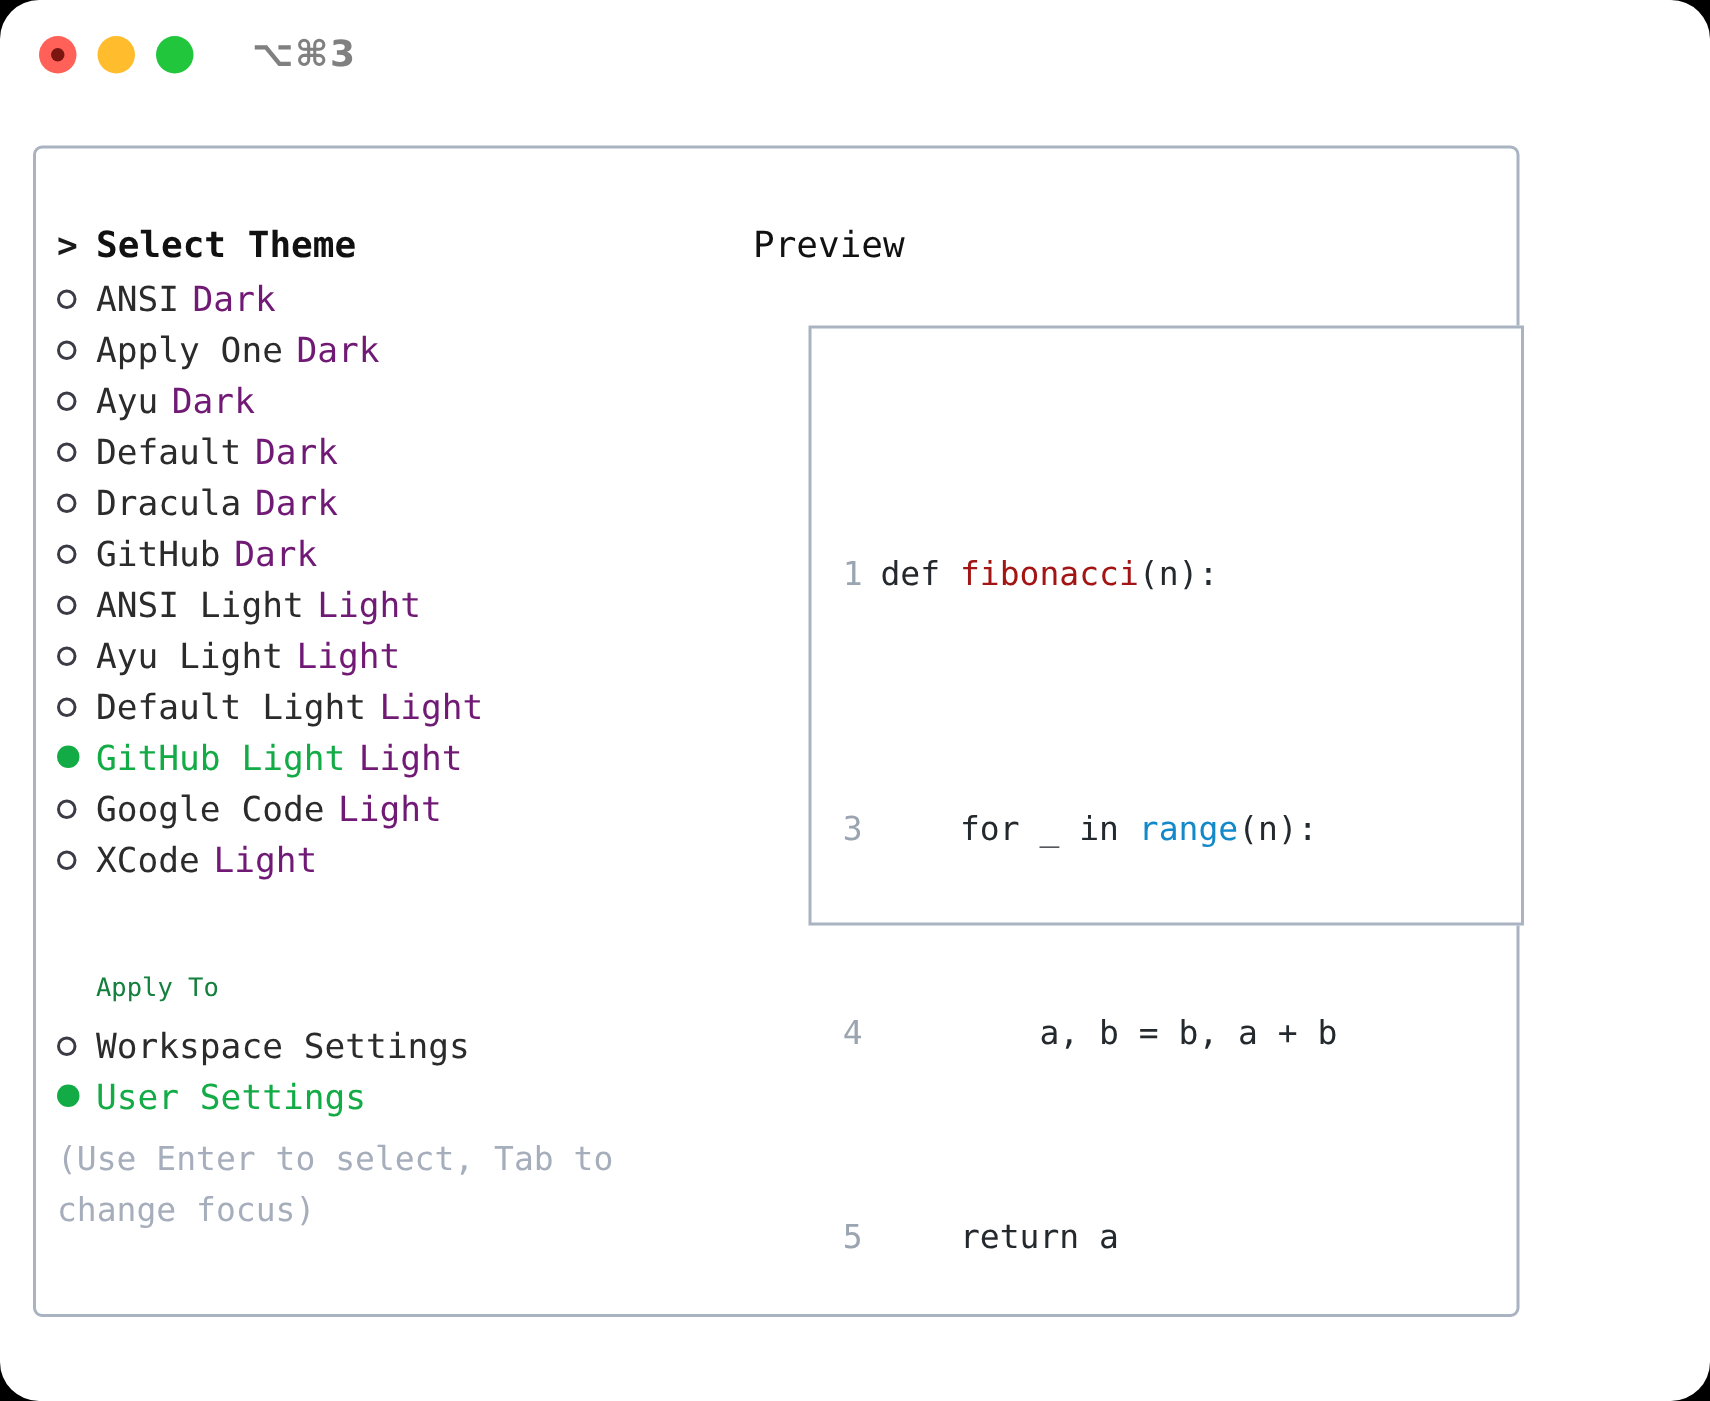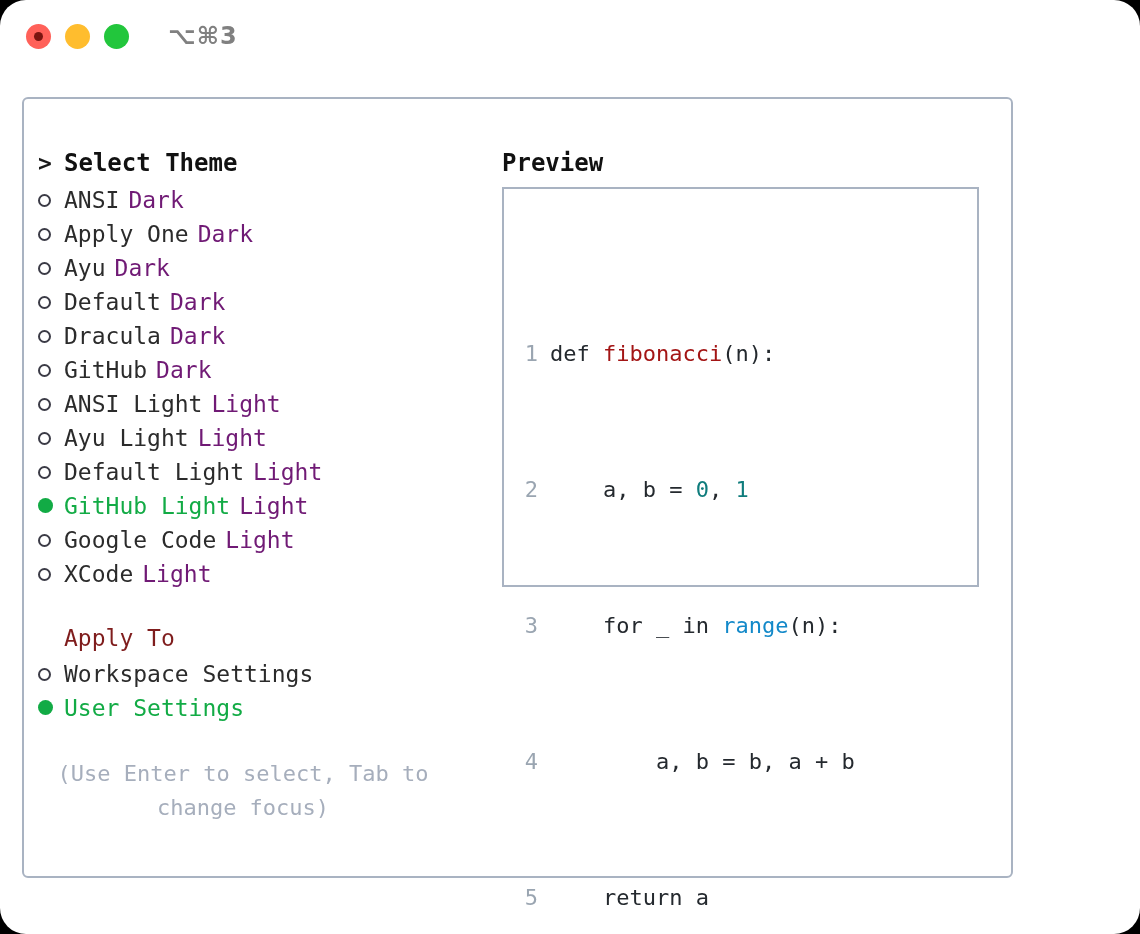--- a/index.html
+++ b/index.html
@@ -124,55 +124,56 @@
     color: #111111;
     height: 38px;
   }
   .name { color: #2b2b2b; text-align: center; }
   .name.selected { color: #12ab45; }
   .variant { color: #701a75; margin-left: 9px; }
 
   .section-gap { height: 30px; }
 
   .apply-head {
-    font-size: 23px;
-    color: #7f1d1d;
+    font-size: 17px;
+    color: #15803d;
     height: 36px;
     padding-left: 26px;
+    margin-top: 24px;
   }
 
   .hint {
     position: absolute;
     left: 14px; top: 658px;
     width: 410px;
     font-size: 22px;
     line-height: 34px;
     color: #a6aebc;
-    text-align: center;
   }
 
   
   .right-col {
     position: absolute;
     left: 478px; top: 50px;
     width: 500px;
   }
   .preview-title {
     font-size: 24px;
-    font-weight: bold;
+    font-weight: normal;
     color: #111111;
-    margin-bottom: 10px;
+    margin-bottom: 40px;
   }
   .preview-box {
     width: 477px;
     height: 400px;
     border: 2px solid #a9b3c2;
     box-sizing: border-box;
     background: #ffffff;
     position: relative;
+    margin-left: 37px;
   }
   .code {
     position: absolute;
     left: 10px; top: 46px;
     font-size: 22px;
     line-height: 34px;
     white-space: pre;
   }
   .cline { display: block; }
   .lnum {
@@ -292,21 +293,20 @@
     <div class="hint">(Use Enter to select, Tab to change focus)</div>
 
     <div class="right-col">
       <div class="preview-title">Preview</div>
 
       <div class="preview-box">
         <div class="code">
 
           <span class="cline"><span class="lnum">1</span><span class="tok-plain">def </span><span class="tok-fn">fibonacci</span><span class="tok-plain">(n):</span></span>
 
-          <span class="cline"><span class="lnum">2</span><span class="tok-plain">    a, b = </span><span class="tok-num">0</span><span class="tok-plain">, </span><span class="tok-num">1</span></span>
 
           <span class="cline"><span class="lnum">3</span><span class="tok-plain">    for _ in </span><span class="tok-call">range</span><span class="tok-plain">(n):</span></span>
 
           <span class="cline"><span class="lnum">4</span><span class="tok-plain">        a, b = b, a + b</span></span>
 
           <span class="cline"><span class="lnum">5</span><span class="tok-plain">    return a</span></span>
 
           
 
           

